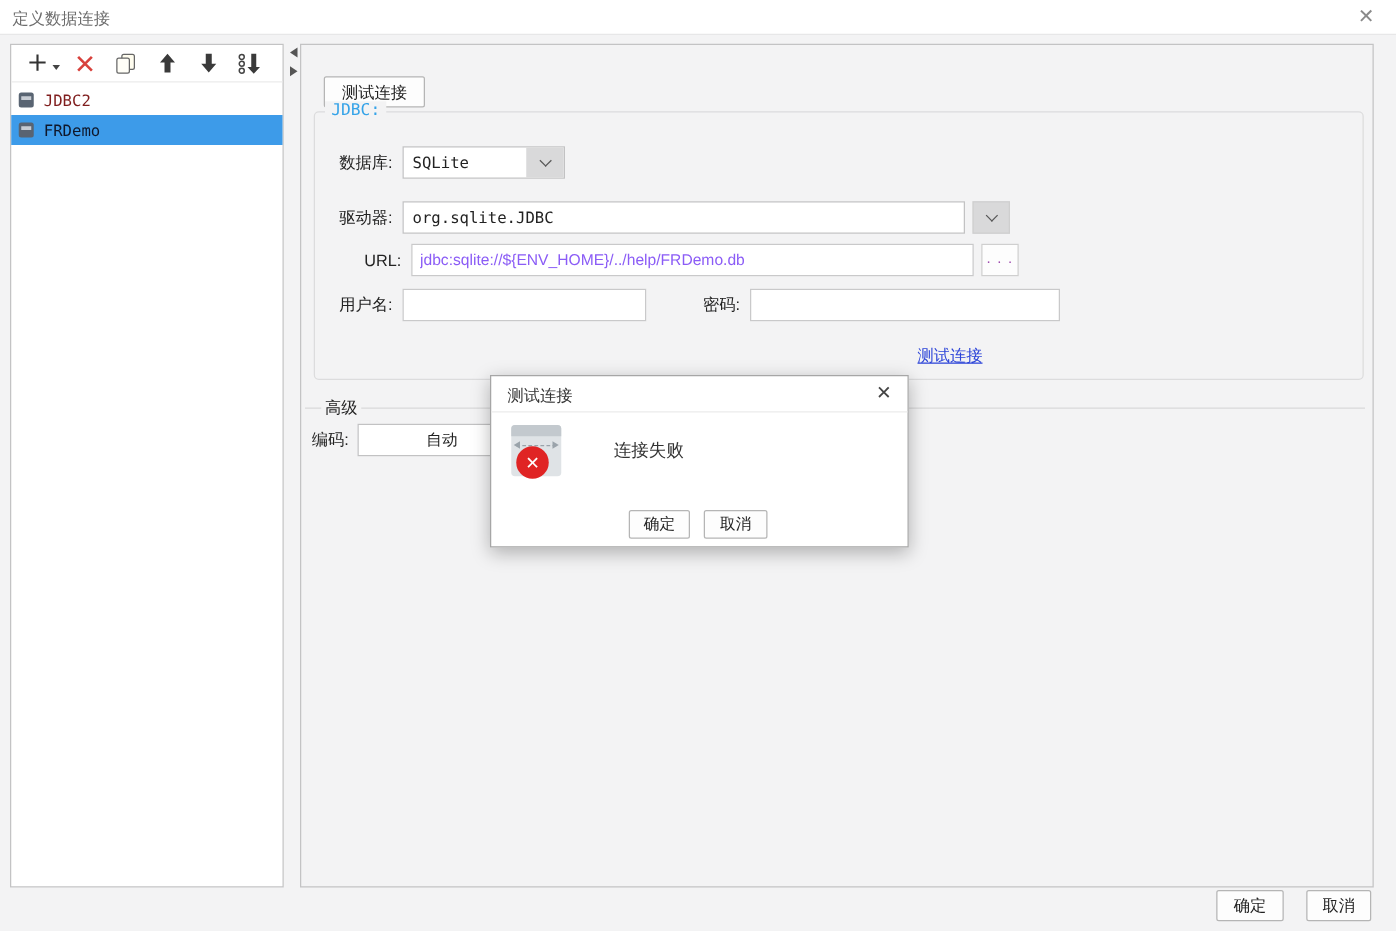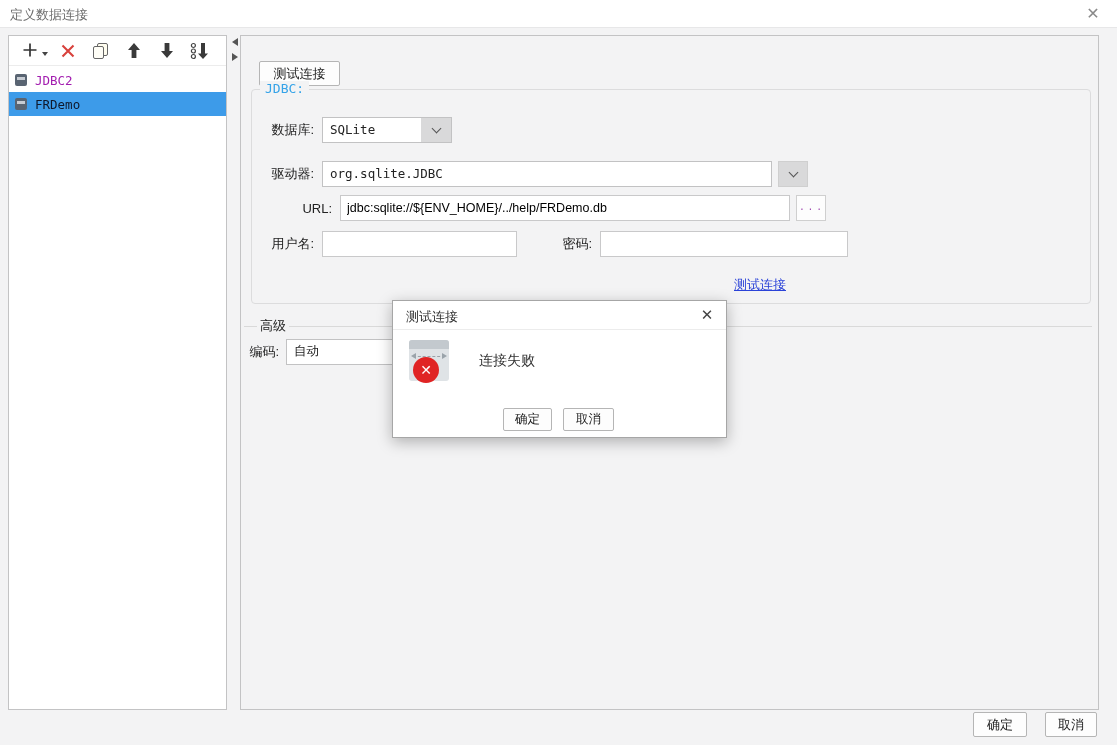--- a/index.html
+++ b/index.html
@@ -20,21 +20,21 @@
   
   .sidebar { position:absolute; left:8px; top:35px; width:219px; height:675px;
     background:#fff; border:1px solid #c3c3c4; }
   .toolbar { height:30px; display:flex; align-items:center; padding-left:9px;
     border-bottom:1px solid #ececec; }
   .tbtn { width:33px; height:24px; display:flex; align-items:center; justify-content:center; }
   .chev-tiny { width:0; height:0; border-left:3px solid transparent; border-right:3px solid transparent;
     border-top:4px solid #444; margin-left:2px; margin-top:6px; }
   .list { padding-top:2px; }
   .list-item { height:24px; display:flex; align-items:center; padding-left:6px;
-    font-family:"DejaVu Sans Mono","Liberation Mono",monospace; font-size:12.5px; color:#a21caf; }
+    font-family:"DejaVu Sans Mono","Liberation Mono",monospace; font-size:12.5px; color:#7f1d1d; }
   .list-item.selected { background:#3d9be9; color:#0f172a; }
   .db-icon { width:12px; height:12px; border-radius:2px; background:#596472;
     margin-right:8px; position:relative; flex:none; }
   .db-icon::after { content:""; position:absolute; left:2px; top:3px; right:2px; height:3px;
     background:#c7ccd3; }
 
   
   .splitter { position:absolute; left:229px; top:38px; width:12px; height:30px; }
   .tri-left { width:0; height:0; border-top:4px solid transparent; border-bottom:4px solid transparent;
     border-right:6px solid #555; margin:0 auto 7px auto; }
@@ -48,21 +48,21 @@
     text-align:center; font-size:13px; color:#222; }
   .test-btn { position:absolute; left:18px; top:25px; width:81px; height:25px; line-height:23px; }
 
   .group { position:absolute; left:10px; top:53px; width:840px; height:215px;
     border:1px solid #dcdcdd; border-radius:4px; }
   .legend { position:absolute; left:8px; top:-9px; padding:0 5px; background:#f3f3f4;
     color:#35a3e8; font-family:"DejaVu Sans Mono","Liberation Mono",monospace; font-size:13px; }
   .frow { position:absolute; height:26px; display:flex; align-items:center; }
   .flabel { display:inline-block; text-align:right; color:#222; }
   .input { background:#fff; border:1px solid #c9c9ca; height:26px; font-size:12.5px;
-    color:#000000; padding:0 6px; outline:none; }
+    color:#8b5cf6; padding:0 6px; outline:none; }
   .combo { display:flex; height:26px; border:1px solid #c2c2c3; background:#fff; }
   .combo .val { flex:1; padding:0 7px; line-height:24px;
     font-family:"DejaVu Sans Mono","Liberation Mono",monospace; font-size:12.5px; color:#222; }
   .combo .arrow { width:30px; background:#d9d9da; display:flex; align-items:center; justify-content:center; }
   .arrow-btn { width:30px; height:26px; background:#d9d9da; display:flex; align-items:center;
     justify-content:center; border:1px solid #cfcfcf; }
   .chev { width:7px; height:7px; border-right:1.6px solid #555; border-bottom:1.6px solid #555;
     transform:rotate(45deg); margin-top:-3px; }
   .browse-btn { width:30px; height:26px; background:#fdfdfd; border:1px solid #cfcfcf;
     color:#a04ab0; text-align:center; line-height:20px; letter-spacing:1px; font-size:12px; }
@@ -87,21 +87,21 @@
   .mini-titlebar { height:9px; background:#c3c9ce; border-radius:3px 3px 0 0; }
   .mini-arrow { position:absolute; left:4px; top:16px; width:32px; height:0;
     border-top:1px dashed #9aa3aa; }
   .mini-arrow::before { content:""; position:absolute; left:-2px; top:-4px; width:0; height:0;
     border-top:3.5px solid transparent; border-bottom:3.5px solid transparent; border-right:5px solid #9aa3aa; }
   .mini-arrow::after { content:""; position:absolute; right:-2px; top:-4px; width:0; height:0;
     border-top:3.5px solid transparent; border-bottom:3.5px solid transparent; border-left:5px solid #9aa3aa; }
   .err-badge { position:absolute; left:20px; top:56px; width:26px; height:26px; border-radius:50%;
     background:#e02424; color:#fff; font-size:14px; font-weight:bold; text-align:center;
     line-height:26px; }
-  .modal-msg { position:absolute; left:86px; top:51px; font-size:14px; color:#333; }
+  .modal-msg { position:absolute; left:98px; top:51px; font-size:14px; color:#333; }
   .modal-btn { position:absolute; top:107px; height:23px; line-height:21px; font-size:12.5px; }
   .modal-ok { left:110px; width:49px; }
   .modal-cancel { left:170px; width:51px; }
 
   
   .footer-btn { position:absolute; top:712px; height:25px; line-height:23px; }
   .footer-ok { left:973px; width:54px; }
   .footer-cancel { left:1045px; width:52px; }
 
   svg { display:block; }
@@ -191,21 +191,21 @@
       <div class="frow" style="left:0; top:71px; width:820px;">
         <span class="flabel" style="width:62px;">驱动器:</span>
         <div class="combo" style="margin-left:8px; width:450px;">
           <span class="val">org.sqlite.JDBC</span>
         </div>
         <span class="arrow-btn" style="margin-left:6px;">
             <span class="chev"></span>
           </span>
       </div>
 
-      <div class="frow" style="left:18px; top:105px; width:820px;">
+      <div class="frow" style="left:7px; top:105px; width:820px;">
         <span class="flabel" style="width:62px;">URL:</span>
         <input class="input" style="margin-left: 8px; width: 450px;" value="jdbc:sqlite://${ENV_HOME}/../help/FRDemo.db">
         <span class="browse-btn" style="margin-left:6px;">. . .</span>
       </div>
 
       <div class="frow" style="left:0; top:141px; width:820px;">
         <span class="flabel" style="width:62px;">用户名:</span>
         <input class="input" style="margin-left: 8px; width: 195px;" value="">
         <span class="flabel" style="width:40px; margin-left:35px;">密码:</span>
         <input class="input" style="margin-left: 8px; width: 248px;" value="">
@@ -215,21 +215,21 @@
     </div>
 
     <div class="adv-sep">
       <span class="l1"></span>
       <span class="lbl">高级</span>
       <span class="l2"></span>
     </div>
     <div class="enc-row">
       <span class="flabel" style="width:36px;">编码:</span>
       <div class="combo" style="margin-left:7px; width:135px;">
-        <span class="val" style="font-family:Liberation Mono, monospace;">自动</span>
+        <span class="val" style="font-family:Liberation Serif, serif;text-align:center;">自动</span>
       </div>
     </div>
   </div>
 
   <div class="modal">
     <div class="modal-titlebar">
       <span class="mtitle">测试连接</span>
       <span class="mclose">✕</span>
     </div>
     <div class="mini-window">

